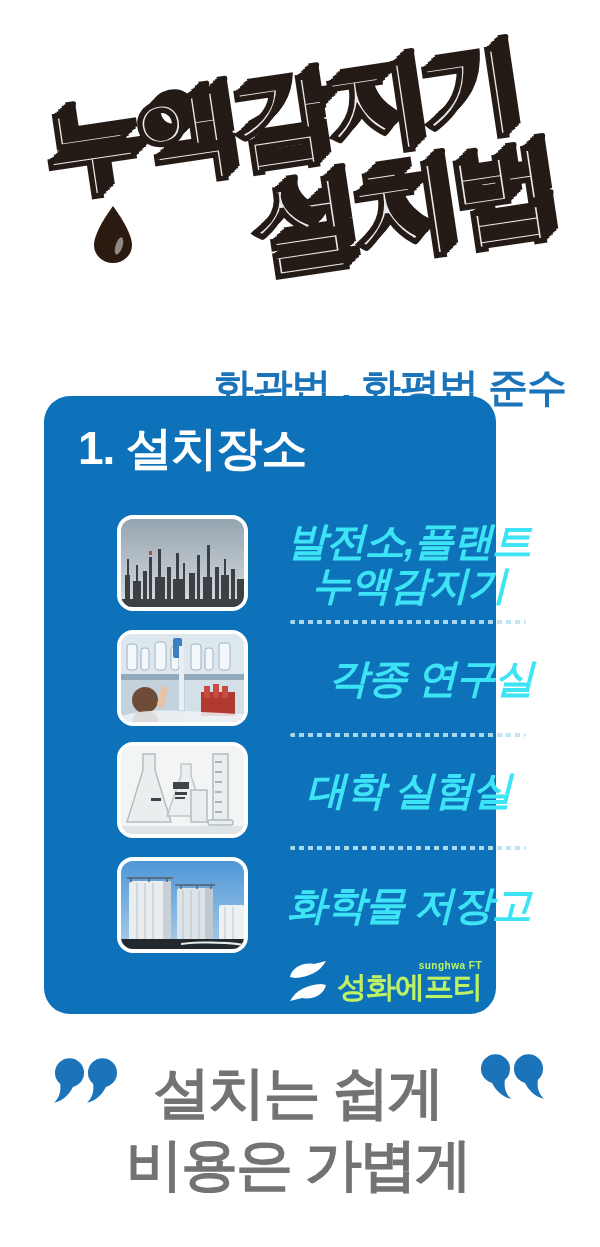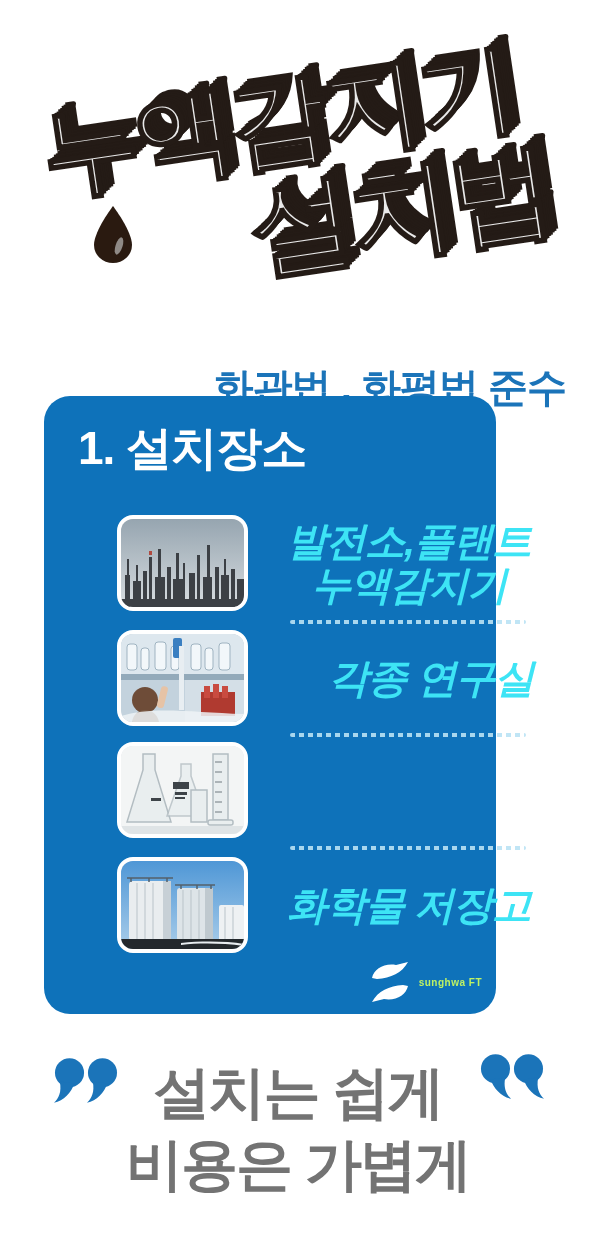--- a/index.html
+++ b/index.html
@@ -216,20 +216,24 @@
               <line x1="94" y1="66" x2="101" y2="66"></line>
           </g>
           <g fill="#3e4449">
             <rect x="52" y="36" width="16" height="7"></rect>
               <rect x="54" y="46" width="12" height="3"></rect>
             <rect x="54" y="51" width="10" height="2"></rect>
               <rect x="30" y="52" width="10" height="3"></rect>
           </g>
           <rect x="0" y="80" width="123" height="8" fill="#dfe4e6"></rect>
         </svg>
+      </div>
+      <div class="labels">
+        <span>대학 실험실</span>
+        <span></span>
       </div>
     </div>
     <div class="divider d3"></div>
 
     <div class="row r4">
       <div class="photo">
         <svg viewBox="0 0 123 88">
           <defs>
               <linearGradient id="sky4" x1="0" y1="0" x2="0" y2="1">
             <stop offset="0" stop-color="#4f97d6"></stop>
@@ -276,20 +280,21 @@
 
     <div class="logo">
       <svg class="logo-mark" viewBox="0 0 44 40">
         <g fill="#ffffff">
           <path d="M4,16 C6,7 16,1 28,3 L40,0 C34,11 23,16 9,17 Z"></path>
           <path d="M40,24 C38,33 28,39 16,37 L4,40 C10,29 21,24 35,23 Z"></path>
         </g>
       </svg>
       <div class="logo-text">
         <div class="logo-small">sunghwa FT</div>
+        <div class="logo-name">성화에프티</div>
       </div>
     </div>
   </section>
 
   <div class="slogan">
     <svg class="qmark open" viewBox="0 0 66 48">
         <use href="#qmark-shape"></use>
       </svg>
     <svg class="qmark close" viewBox="0 0 66 48">
         <use href="#qmark-shape"></use>

